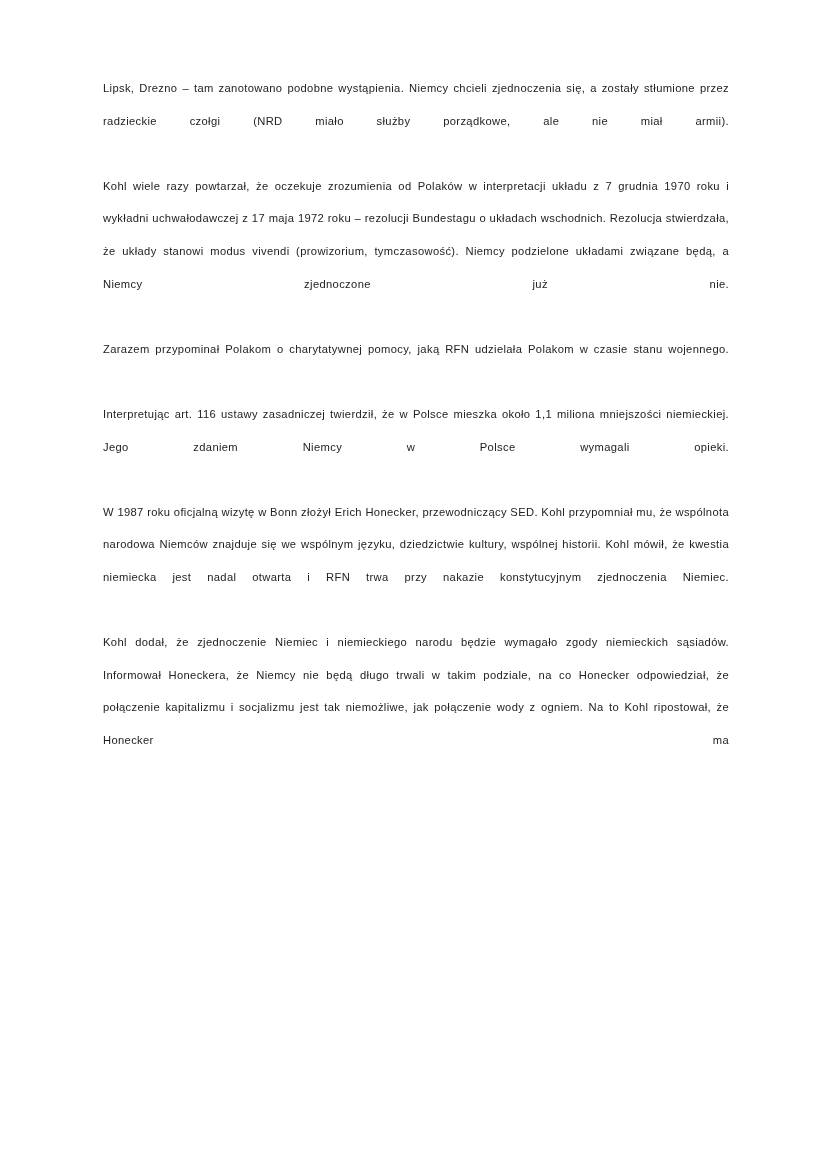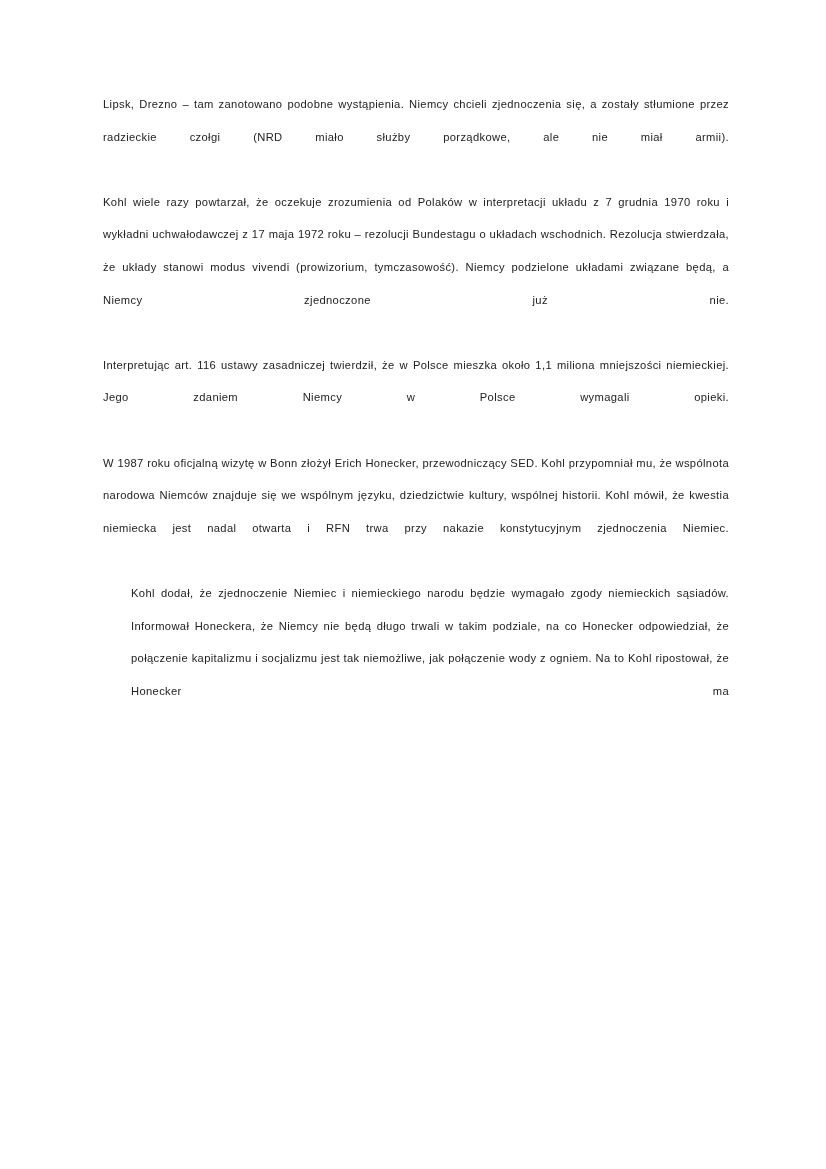--- a/index.html
+++ b/index.html
@@ -17,50 +17,50 @@
   .page {
     position: relative;
     width: 826px;
     height: 1169px;
     background: #ffffff;
     box-sizing: border-box;
   }
   .doc-body {
     position: absolute;
     left: 103px;
-    top: 88px;
+    top: 72px;
     width: 626px;
   }
   .para {
     margin: 0 0 0px 0;
     text-align: justify;
     text-justify: inter-word;
     font-size: 11.2px;
     line-height: 32.6px;
     letter-spacing: 0.35px;
     color: #222222;
     
     filter: blur(0.45px);
     -webkit-font-smoothing: antialiased;
   }
   .para:last-child {
     margin-bottom: 0;
-    margin-left: 28px;
   }
   
   .para::after {
     content: "";
     display: inline-block;
     width: 100%;
   }
 </style>
 </head>
 <body>
 
 <div class="page">
   <div class="doc-body">
     <p class="para">Lipsk, Drezno – tam zanotowano podobne wystąpienia. Niemcy chcieli zjednoczenia się, a zostały stłumione przez radzieckie czołgi (NRD miało służby porządkowe, ale nie miał armii).</p>
     <p class="para">Kohl wiele razy powtarzał, że oczekuje zrozumienia od Polaków w interpretacji układu z 7 grudnia 1970 roku i wykładni uchwałodawczej z 17 maja 1972 roku – rezolucji Bundestagu o układach wschodnich. Rezolucja stwierdzała, że układy stanowi modus vivendi (prowizorium, tymczasowość). Niemcy podzielone układami związane będą, a Niemcy zjednoczone już nie.</p>
+    <p class="para">Zarazem przypominał Polakom o charytatywnej pomocy, jaką RFN udzielała Polakom w czasie stanu wojennego.</p>
     <p class="para">Interpretując art. 116 ustawy zasadniczej twierdził, że w Polsce mieszka około 1,1 miliona mniejszości niemieckiej. Jego zdaniem Niemcy w Polsce wymagali opieki.</p>
     <p class="para">W 1987 roku oficjalną wizytę w Bonn złożył Erich Honecker, przewodniczący SED. Kohl przypomniał mu, że wspólnota narodowa Niemców znajduje się we wspólnym języku, dziedzictwie kultury, wspólnej historii. Kohl mówił, że kwestia niemiecka jest nadal otwarta i RFN trwa przy nakazie konstytucyjnym zjednoczenia Niemiec.</p>
     <p class="para">Kohl dodał, że zjednoczenie Niemiec i niemieckiego narodu będzie wymagało zgody niemieckich sąsiadów. Informował Honeckera, że Niemcy nie będą długo trwali w takim podziale, na co Honecker odpowiedział, że połączenie kapitalizmu i socjalizmu jest tak niemożliwe, jak połączenie wody z ogniem. Na to Kohl ripostował, że Honecker ma</p>
   </div>
 </div>
 
 </body></html>

